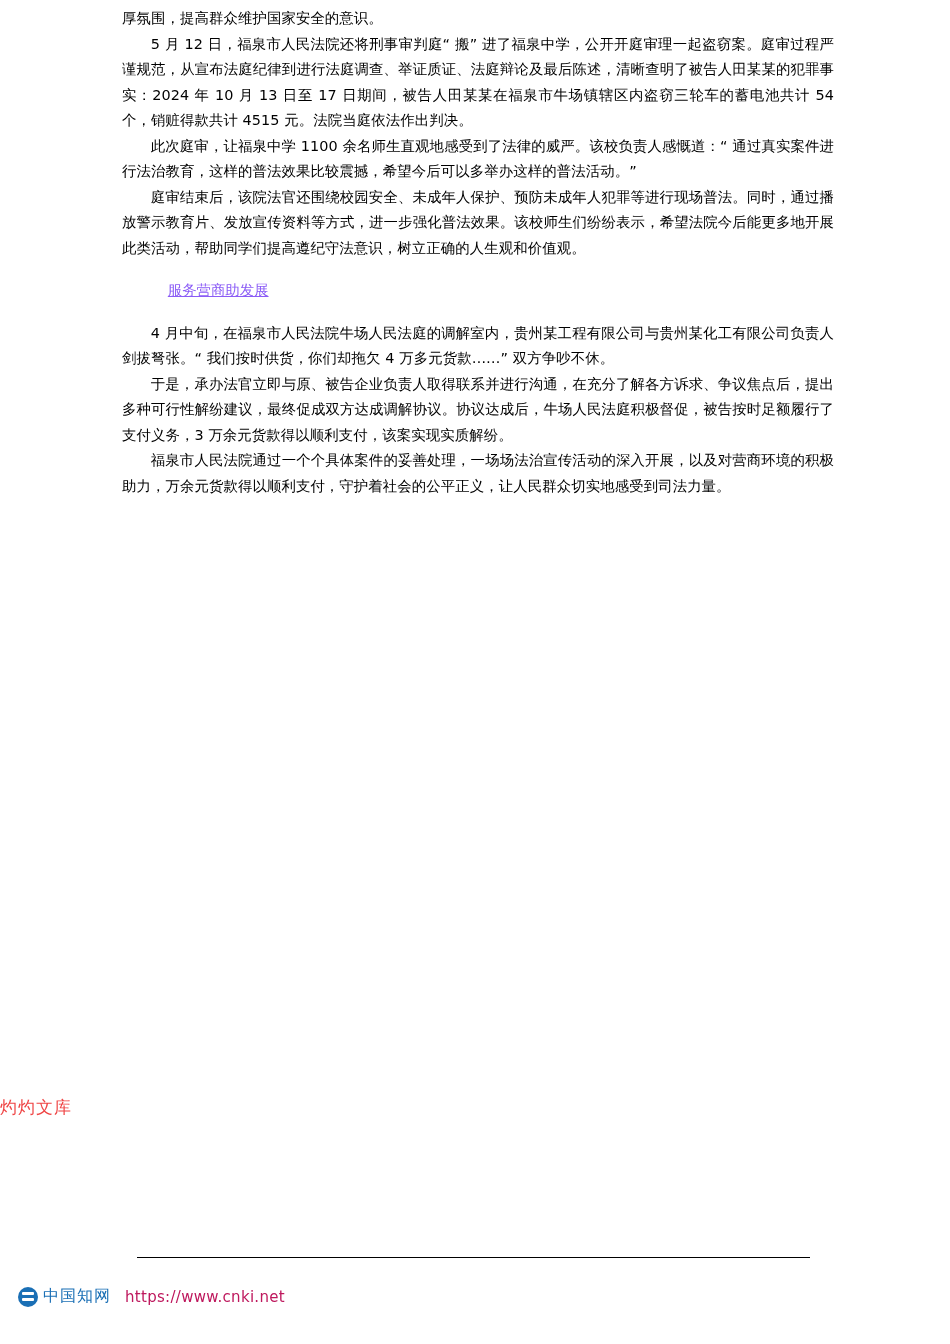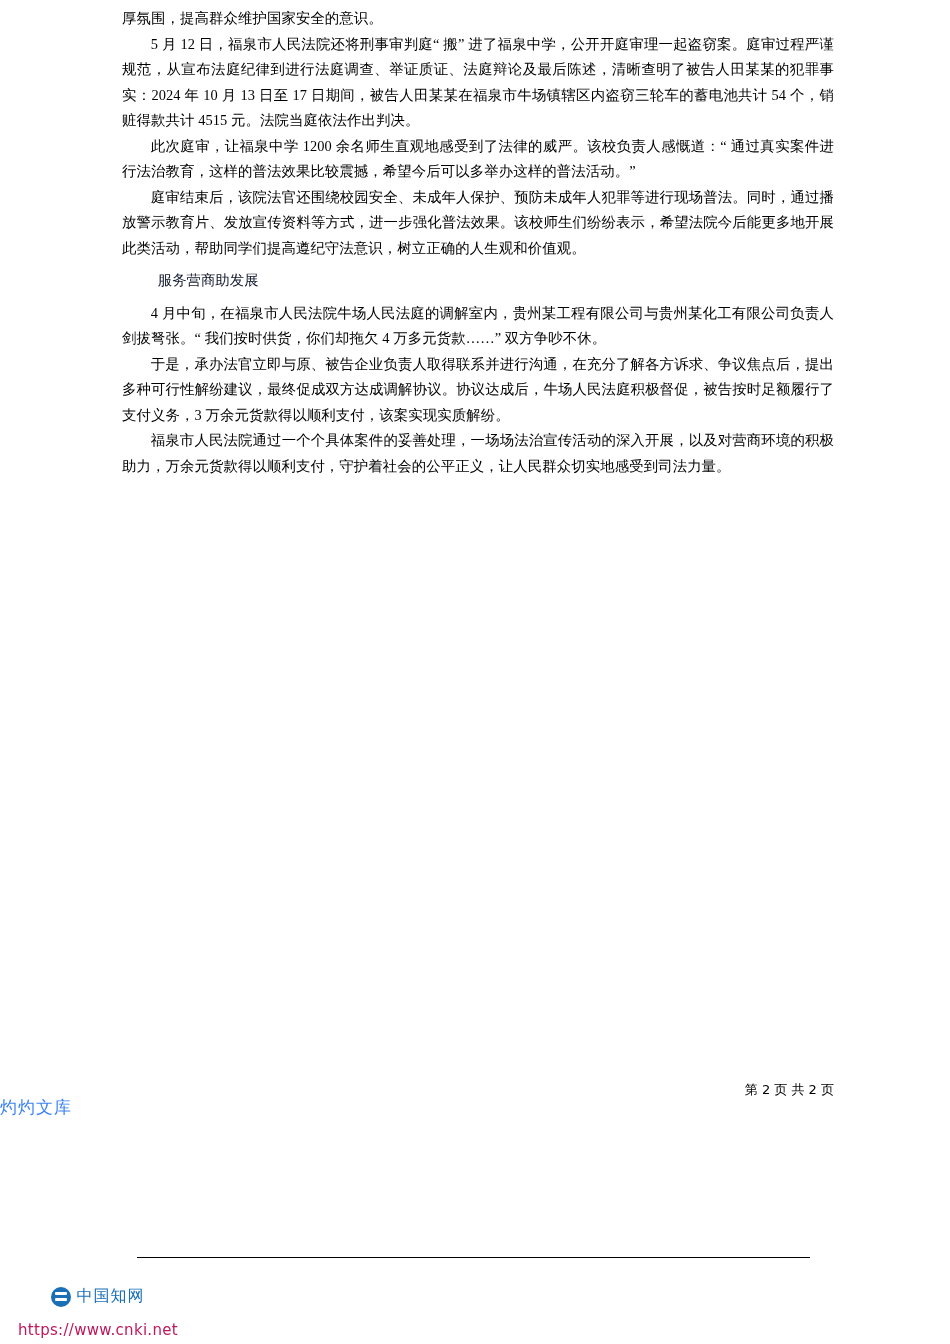--- a/index.html
+++ b/index.html
@@ -32,63 +32,62 @@
     margin: 0;
     font-size: 14.4px;
     line-height: 25.5px;
     text-align: justify;
     text-justify: inter-ideograph;
     letter-spacing: 0.1px;
     color: #000;
   }
   .para.indent {
     text-indent: 2em;
-    font-family: Liberation Serif, serif;
   }
   .heading {
-    margin: 7px;
+    margin: 17px;
     font-size: 14.4px;
     line-height: 25.5px;
     text-indent: 2em;
-    color: #0f172a;
+    color: #8b5cf6;
+    text-decoration: underline;
   }
   .page-number {
     position: absolute;
     left: 122px;
     top: 1081px;
     width: 712px;
     text-align: right;
     font-size: 13px;
     color: #000;
   }
   .watermark-text {
     position: absolute;
     left: 0px;
     top: 1096px;
     font-size: 17px;
     letter-spacing: 1px;
-    color: #3b82f6;
+    color: #ef4444;
     font-family: "DejaVu Sans", "Liberation Sans", sans-serif;
   }
   .footer-rule {
     position: absolute;
     left: 137px;
     top: 1257px;
     width: 673px;
     height: 1px;
     background: #000000;
   }
   .footer {
     position: absolute;
     left: 18px;
     top: 1286px;
     display: flex;
     align-items: center;
     gap: 14px;
-    flex-direction: column;
   }
   .cnki-logo {
     display: flex;
     align-items: center;
     gap: 5px;
   }
   .cnki-mark {
     width: 20px;
     height: 20px;
     border-radius: 50%;
@@ -130,29 +129,28 @@
   }
 </style>
 </head>
 <body>
 
 <div class="page">
 
   <div class="doc-body">
     <p class="para">厚氛围，提高群众维护国家安全的意识。</p>
     <p class="para indent">5 月 12 日，福泉市人民法院还将刑事审判庭“ 搬” 进了福泉中学，公开开庭审理一起盗窃案。庭审过程严谨规范，从宣布法庭纪律到进行法庭调查、举证质证、法庭辩论及最后陈述，清晰查明了被告人田某某的犯罪事实：2024 年 10 月 13 日至 17 日期间，被告人田某某在福泉市牛场镇辖区内盗窃三轮车的蓄电池共计 54 个，销赃得款共计 4515 元。法院当庭依法作出判决。</p>
-    <p class="para indent">此次庭审，让福泉中学 1200 余名师生直观地感受到了法律的威严。该校负责人感慨道：“ 通过真实案件进行法治教育，这样的普法效果比较震撼，希望今后可以多举办这样的普法活动。”</p>
+    <p class="para indent">此次庭审，让福泉中学 1100 余名师生直观地感受到了法律的威严。该校负责人感慨道：“ 通过真实案件进行法治教育，这样的普法效果比较震撼，希望今后可以多举办这样的普法活动。”</p>
     <p class="para indent">庭审结束后，该院法官还围绕校园安全、未成年人保护、预防未成年人犯罪等进行现场普法。同时，通过播放警示教育片、发放宣传资料等方式，进一步强化普法效果。该校师生们纷纷表示，希望法院今后能更多地开展此类活动，帮助同学们提高遵纪守法意识，树立正确的人生观和价值观。</p>
     <p class="heading">服务营商助发展</p>
     <p class="para indent">4 月中旬，在福泉市人民法院牛场人民法庭的调解室内，贵州某工程有限公司与贵州某化工有限公司负责人剑拔弩张。“ 我们按时供货，你们却拖欠 4 万多元货款……” 双方争吵不休。</p>
     <p class="para indent">于是，承办法官立即与原、被告企业负责人取得联系并进行沟通，在充分了解各方诉求、争议焦点后，提出多种可行性解纷建议，最终促成双方达成调解协议。协议达成后，牛场人民法庭积极督促，被告按时足额履行了支付义务，3 万余元货款得以顺利支付，该案实现实质解纷。</p>
     <p class="para indent">福泉市人民法院通过一个个具体案件的妥善处理，一场场法治宣传活动的深入开展，以及对营商环境的积极助力，万余元货款得以顺利支付，守护着社会的公平正义，让人民群众切实地感受到司法力量。</p>
   </div>
 
-  <div class="page-number">第 2 页 共 2 页</div>
 
   <div class="watermark-text">灼灼文库</div>
 
   <div class="footer-rule"></div>
 
   <div class="footer">
     <div class="cnki-logo">
       <span class="cnki-mark"></span>
       <span class="cnki-name">中国知网</span>
     </div>

